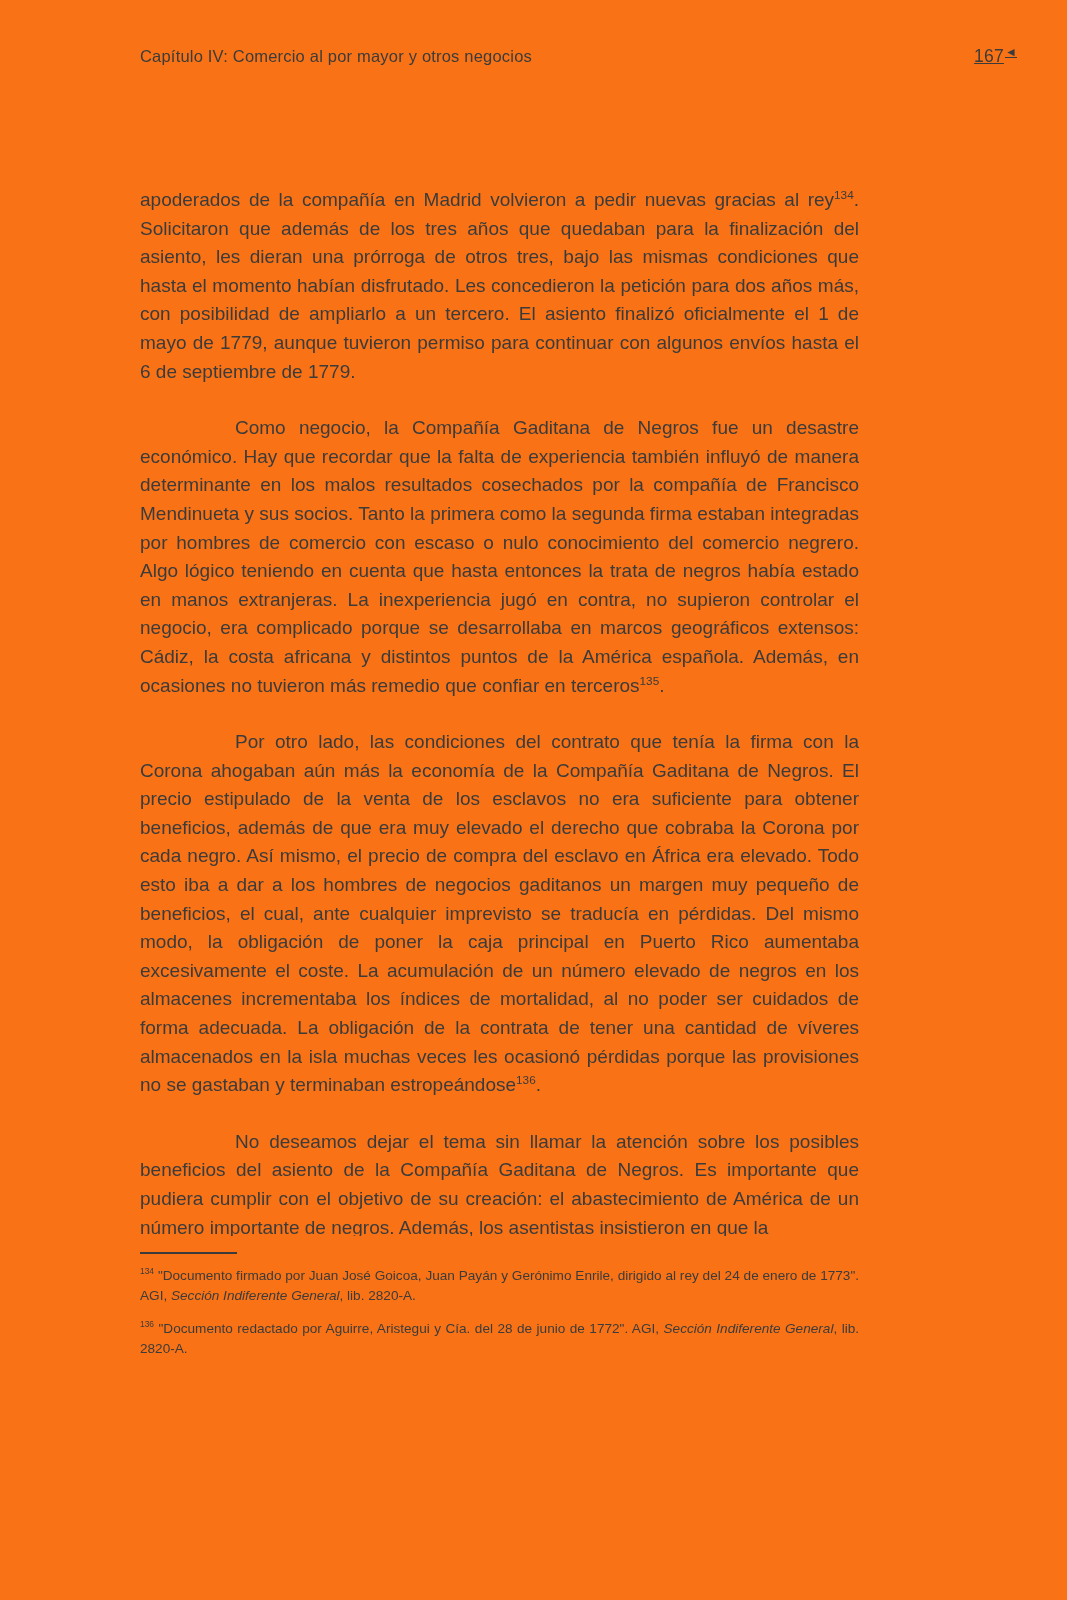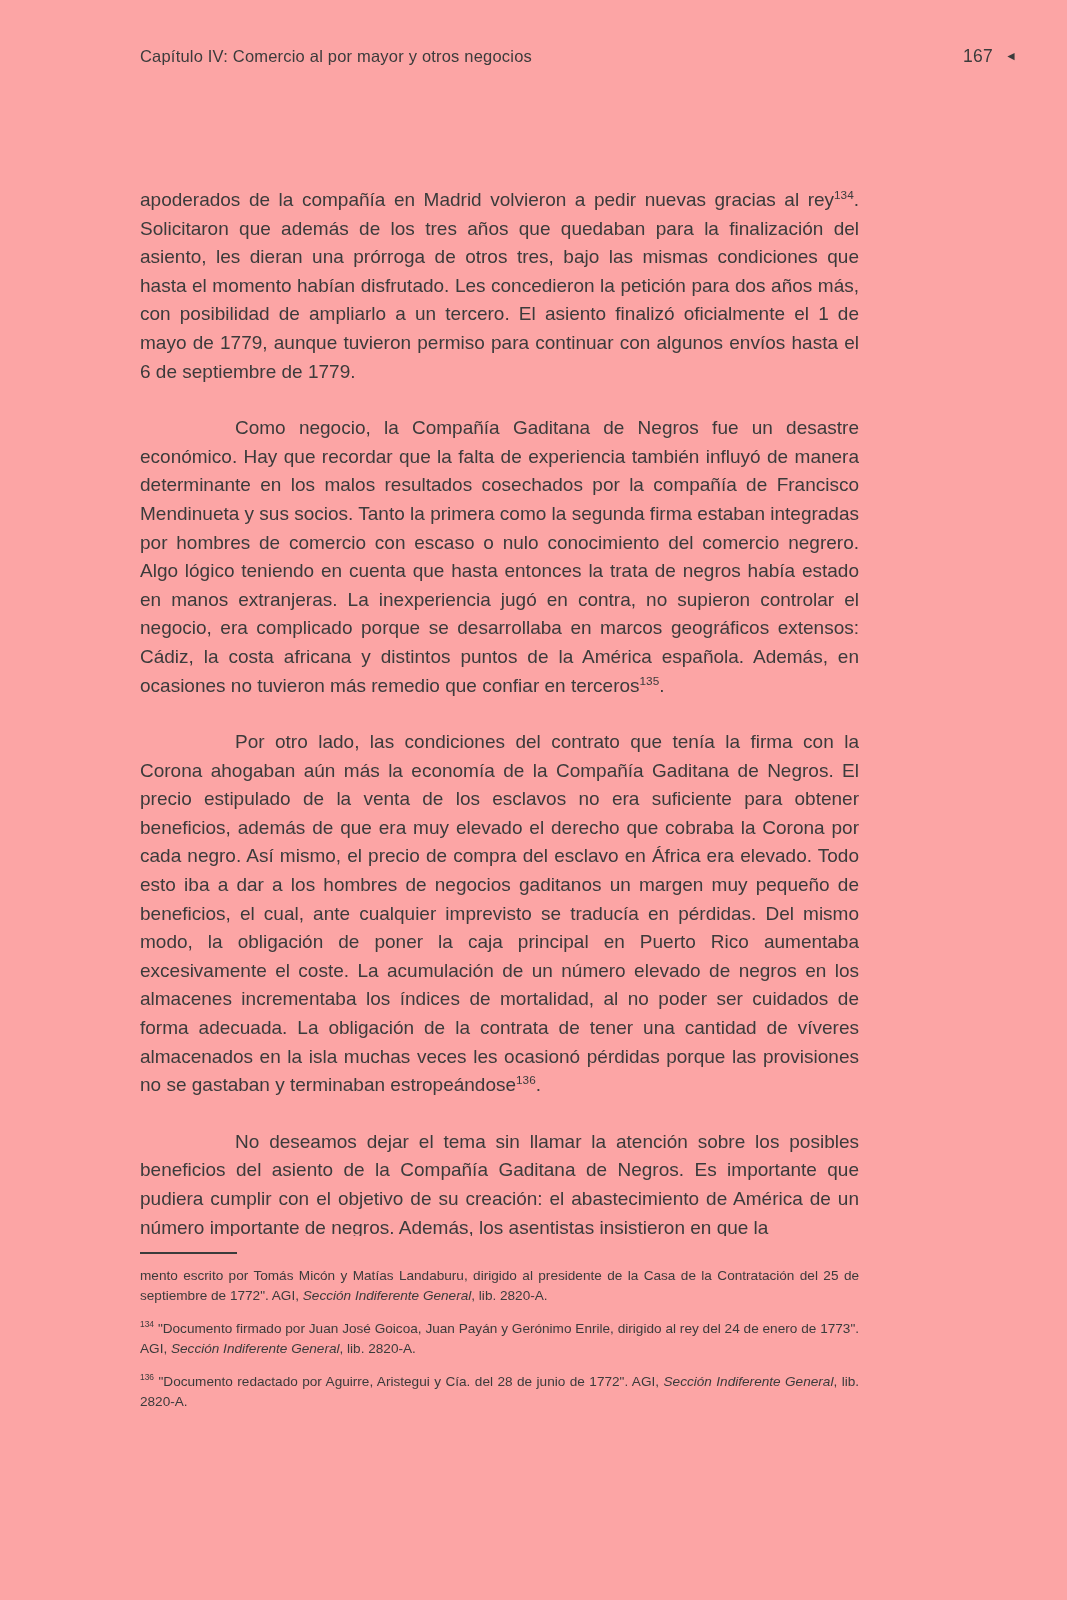--- a/index.html
+++ b/index.html
@@ -5,42 +5,42 @@
   * { box-sizing: border-box; }
   html, body {
     margin: 0;
     padding: 0;
     background: #ffffff;
   }
   .page {
     position: relative;
     width: 1067px;
     height: 1600px;
-    background: #fca5a5;
+    background: #f97316;
     color: #3b3b3b;
     font-family: "Liberation Sans", "DejaVu Sans", sans-serif;
     overflow: hidden;
   }
   .page-header {
     position: absolute;
     top: 46px;
     left: 140px;
     right: 50px;
     display: flex;
     justify-content: space-between;
     align-items: baseline;
     font-size: 16.5px;
     letter-spacing: 0.2px;
   }
   .running-head { white-space: nowrap; }
   .page-number-group {
     display: inline-flex;
-    align-items: center;
-    gap: 12px;
+    gap: 1px;
     font-size: 17.5px;
+    text-decoration: underline;
   }
   .page-number-group .marker {
     font-size: 12px;
     position: relative;
     top: -1px;
   }
   .body-text {
     position: absolute;
     top: 186px;
     left: 140px;
@@ -91,18 +91,17 @@
 
   <main class="body-text">
     <p class="para"><span>apoderados de la compañía en Madrid volvieron a pedir nuevas gracias al rey</span><sup>134</sup><span>. Solicitaron que además de los tres años que quedaban para la finalización del asiento, les dieran una prórroga de otros tres, bajo las mismas condiciones que hasta el momento habían disfrutado. Les concedieron la petición para dos años más, con posibilidad de ampliarlo a un tercero. El asiento finalizó oficialmente el 1 de mayo de 1779, aunque tuvieron permiso para continuar con algunos envíos hasta el 6 de septiembre de 1779.</span></p>
     <p class="para indent"><span>Como negocio, la Compañía Gaditana de Negros fue un desastre económico. Hay que recordar que la falta de experiencia también influyó de manera determinante en los malos resultados cosechados por la compañía de Francisco Mendinueta y sus socios. Tanto la primera como la segunda firma estaban integradas por hombres de comercio con escaso o nulo conocimiento del comercio negrero. Algo lógico teniendo en cuenta que hasta entonces la trata de negros había estado en manos extranjeras. La inexperiencia jugó en contra, no supieron controlar el negocio, era complicado porque se desarrollaba en marcos geográficos extensos: Cádiz, la costa africana y distintos puntos de la América española. Además, en ocasiones no tuvieron más remedio que confiar en terceros</span><sup>135</sup><span>.</span></p>
     <p class="para indent"><span>Por otro lado, las condiciones del contrato que tenía la firma con la Corona ahogaban aún más la economía de la Compañía Gaditana de Negros. El precio estipulado de la venta de los esclavos no era suficiente para obtener beneficios, además de que era muy elevado el derecho que cobraba la Corona por cada negro. Así mismo, el precio de compra del esclavo en África era elevado. Todo esto iba a dar a los hombres de negocios gaditanos un margen muy pequeño de beneficios, el cual, ante cualquier imprevisto se traducía en pérdidas. Del mismo modo, la obligación de poner la caja principal en Puerto Rico aumentaba excesivamente el coste. La acumulación de un número elevado de negros en los almacenes incrementaba los índices de mortalidad, al no poder ser cuidados de forma adecuada. La obligación de la contrata de tener una cantidad de víveres almacenados en la isla muchas veces les ocasionó pérdidas porque las provisiones no se gastaban y terminaban estropeándose</span><sup>136</sup><span>.</span></p>
     <p class="para indent"><span>No deseamos dejar el tema sin llamar la atención sobre los posibles beneficios del asiento de la Compañía Gaditana de Negros. Es importante que pudiera cumplir con el objetivo de su creación: el abastecimiento de América de un número importante de negros. Además, los asentistas insistieron en que la</span></p>
   </main>
 
   <footer class="footnotes">
     <div class="fn-rule"></div>
-    <p class="footnote"><span>mento escrito por Tomás Micón y Matías Landaburu, dirigido al presidente de la Casa de la Contratación del 25 de septiembre de 1772". AGI, </span><em>Sección Indiferente General</em><span>, lib. 2820-A.</span></p>
     <p class="footnote"><sup>134</sup><span> "Documento firmado por Juan José Goicoa, Juan Payán y Gerónimo Enrile, dirigido al rey del 24 de enero de 1773". AGI, </span><em>Sección Indiferente General</em><span>, lib. 2820-A.</span></p>
     <p class="footnote"><sup>136</sup><span> "Documento redactado por Aguirre, Aristegui y Cía. del 28 de junio de 1772". AGI, </span><em>Sección Indiferente General</em><span>, lib. 2820-A.</span></p>
   </footer>
 
 </div>
 
 </body></html>

